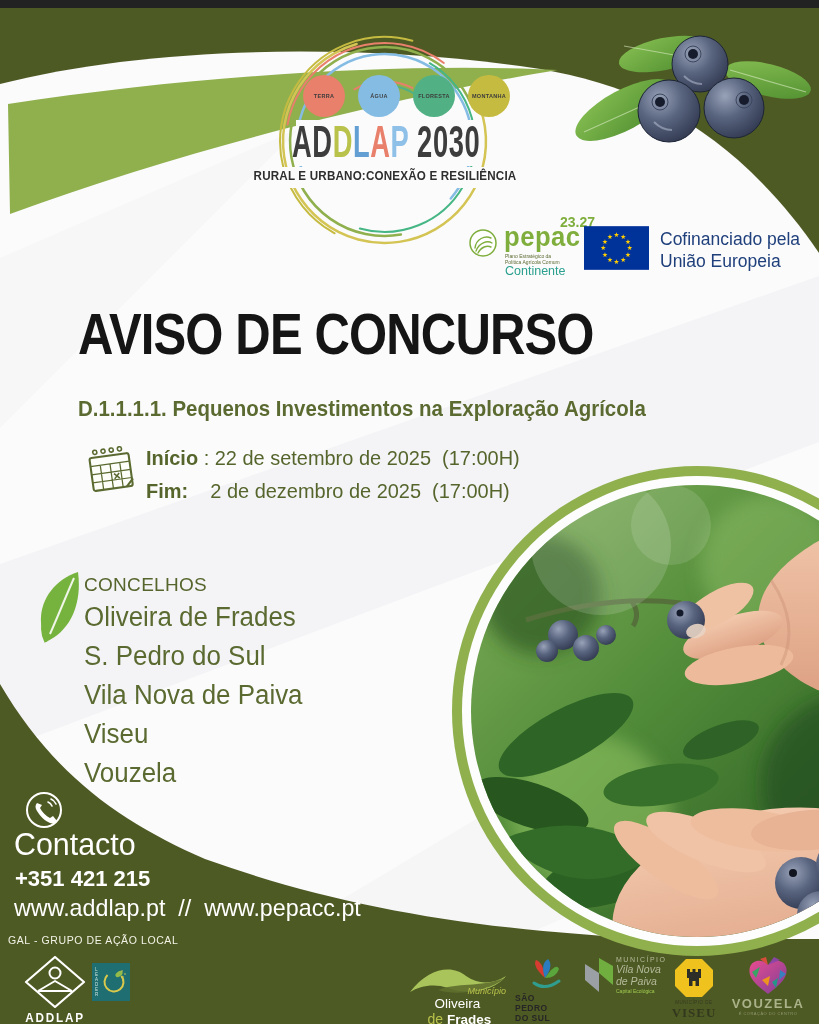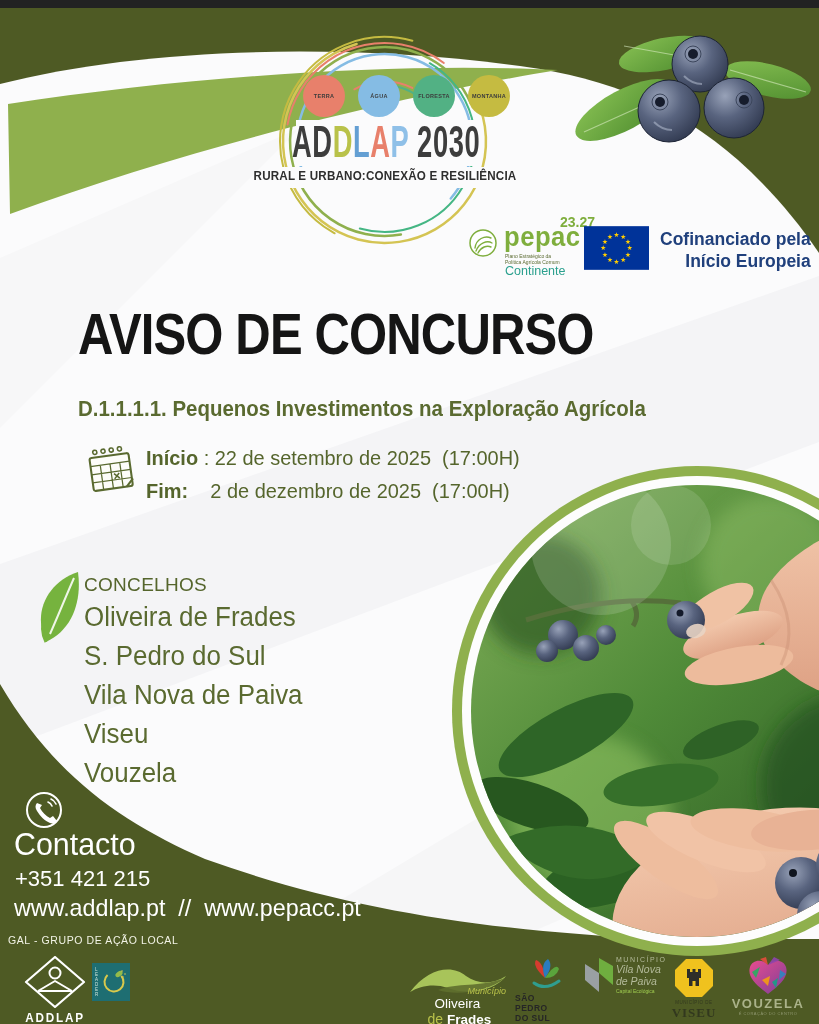--- a/index.html
+++ b/index.html
@@ -16,38 +16,38 @@
   .white-band{background:#fbfbfc;}
   .wordmark{position:absolute;left:235px;top:112px;width:300px;text-align:center;
     font-size:44px;font-weight:800;letter-spacing:1px;transform:scaleX(.62);line-height:1;}
   .wm-ch{white-space:pre;}
   .banner-text{position:absolute;left:235px;top:161px;width:300px;text-align:center;
     font-size:12.5px;font-weight:700;color:#2e2e2e;transform:scaleX(.93);letter-spacing:.2px;}
   .pepac-name{position:absolute;left:36px;top:6px;font-size:27px;font-weight:700;color:var(--pepac-green);letter-spacing:.5px;transform:scaleX(.95);transform-origin:left;}
   .pepac-years{position:absolute;left:92px;top:-2px;font-size:14px;font-weight:700;color:var(--pepac-green);}
   .pepac-sub{position:absolute;left:37px;top:37px;font-size:5px;line-height:1.2;color:var(--text-olive);}
   .pepac-region{position:absolute;left:37px;top:48px;font-size:12.5px;font-weight:500;color:var(--continente);}
-  .eu-text{position:absolute;left:660px;top:221px;font-size:17.5px;line-height:1.25;font-weight:700;color:var(--eu-text);text-align:right;}
+  .eu-text{position:absolute;left:660px;top:221px;font-size:17.5px;line-height:1.25;font-weight:400;color:var(--eu-text);}
 
   
   .title{position:absolute;left:78px;top:293px;font-size:57px;font-weight:800;color:var(--title);
     letter-spacing:-1px;transform:scaleX(.86);transform-origin:left;}
   .subtitle{position:absolute;left:78px;top:388px;font-size:22px;font-weight:700;color:var(--text-olive);
     transform:scaleX(.93);transform-origin:left;}
   .dates{position:absolute;left:146px;top:438px;font-size:21px;color:#55652c;transform:scaleX(.95);transform-origin:left;}
   .dates .row{margin-bottom:9px;}
   .dates b{font-weight:700;}
   .dates span{font-weight:500;}
   .concelhos-h{position:absolute;left:84px;top:566px;font-size:19px;font-weight:400;color:#55652c;letter-spacing:.3px;}
   .concelho-list{position:absolute;left:84px;top:590px;}
   .concelho{font-size:27px;font-weight:500;color:var(--text-olive);line-height:39px;transform:scaleX(.96);transform-origin:left;}
 
   
   .contact-h{position:absolute;left:14px;top:818px;font-size:32px;font-weight:400;color:#fff;transform:scaleX(.95);transform-origin:left;}
-  .contact-phone{position:absolute;left:15px;top:858px;font-size:22px;font-weight:400;color:#fff;}
+  .contact-phone{position:absolute;left:15px;top:858px;font-size:22px;font-weight:700;color:#fff;}
   .contact-sites{position:absolute;left:14px;top:886px;font-size:24px;font-weight:500;color:#fff;transform:scaleX(.97);transform-origin:left;}
   .gal{position:absolute;left:8px;top:926px;font-size:10.5px;font-weight:500;letter-spacing:.6px;color:#f2f3e6;}
 
   
   .photo-ring{position:absolute;left:452px;top:458px;width:490px;height:490px;border-radius:50%;background:var(--green);}
   .photo-white{position:absolute;inset:10px;border-radius:50%;background:#fdfdfd;}
   .photo-clip{position:absolute;inset:9px;border-radius:50%;overflow:hidden;}
 
   
   .flogo{position:absolute;text-align:center;color:#fff;}
@@ -179,21 +179,21 @@
       <text x="32" y="36.8">★</text>
         <text x="25.5" y="35.1">★</text>
         <text x="20.7" y="30.3">★</text>
       <text x="19" y="23.8">★</text>
         <text x="20.7" y="17.3">★</text>
         <text x="25.5" y="12.5">★</text>
     </g>
   </svg>
   <div class="eu-text">
     <div>Cofinanciado pela</div>
-    <div>Início Europeia</div>
+    <div>União Europeia</div>
   </div>
 
   <div class="title">AVISO DE CONCURSO</div>
   <div class="subtitle">D.1.1.1.1. Pequenos Investimentos na Exploração Agrícola</div>
 
   <svg class="abs" style="left:82px;top:434px" width="58" height="58" viewBox="0 0 56 56">
     <g transform="rotate(-8 28 28)" stroke="var(--text-olive)" fill="#fdfdf9" stroke-width="2">
       <rect x="9" y="13" width="38" height="32" rx="2"></rect>
       <circle cx="15" cy="8" r="2" fill="none" stroke-width="1.5"></circle>
         <circle cx="23" cy="8" r="2" fill="none" stroke-width="1.5"></circle>

